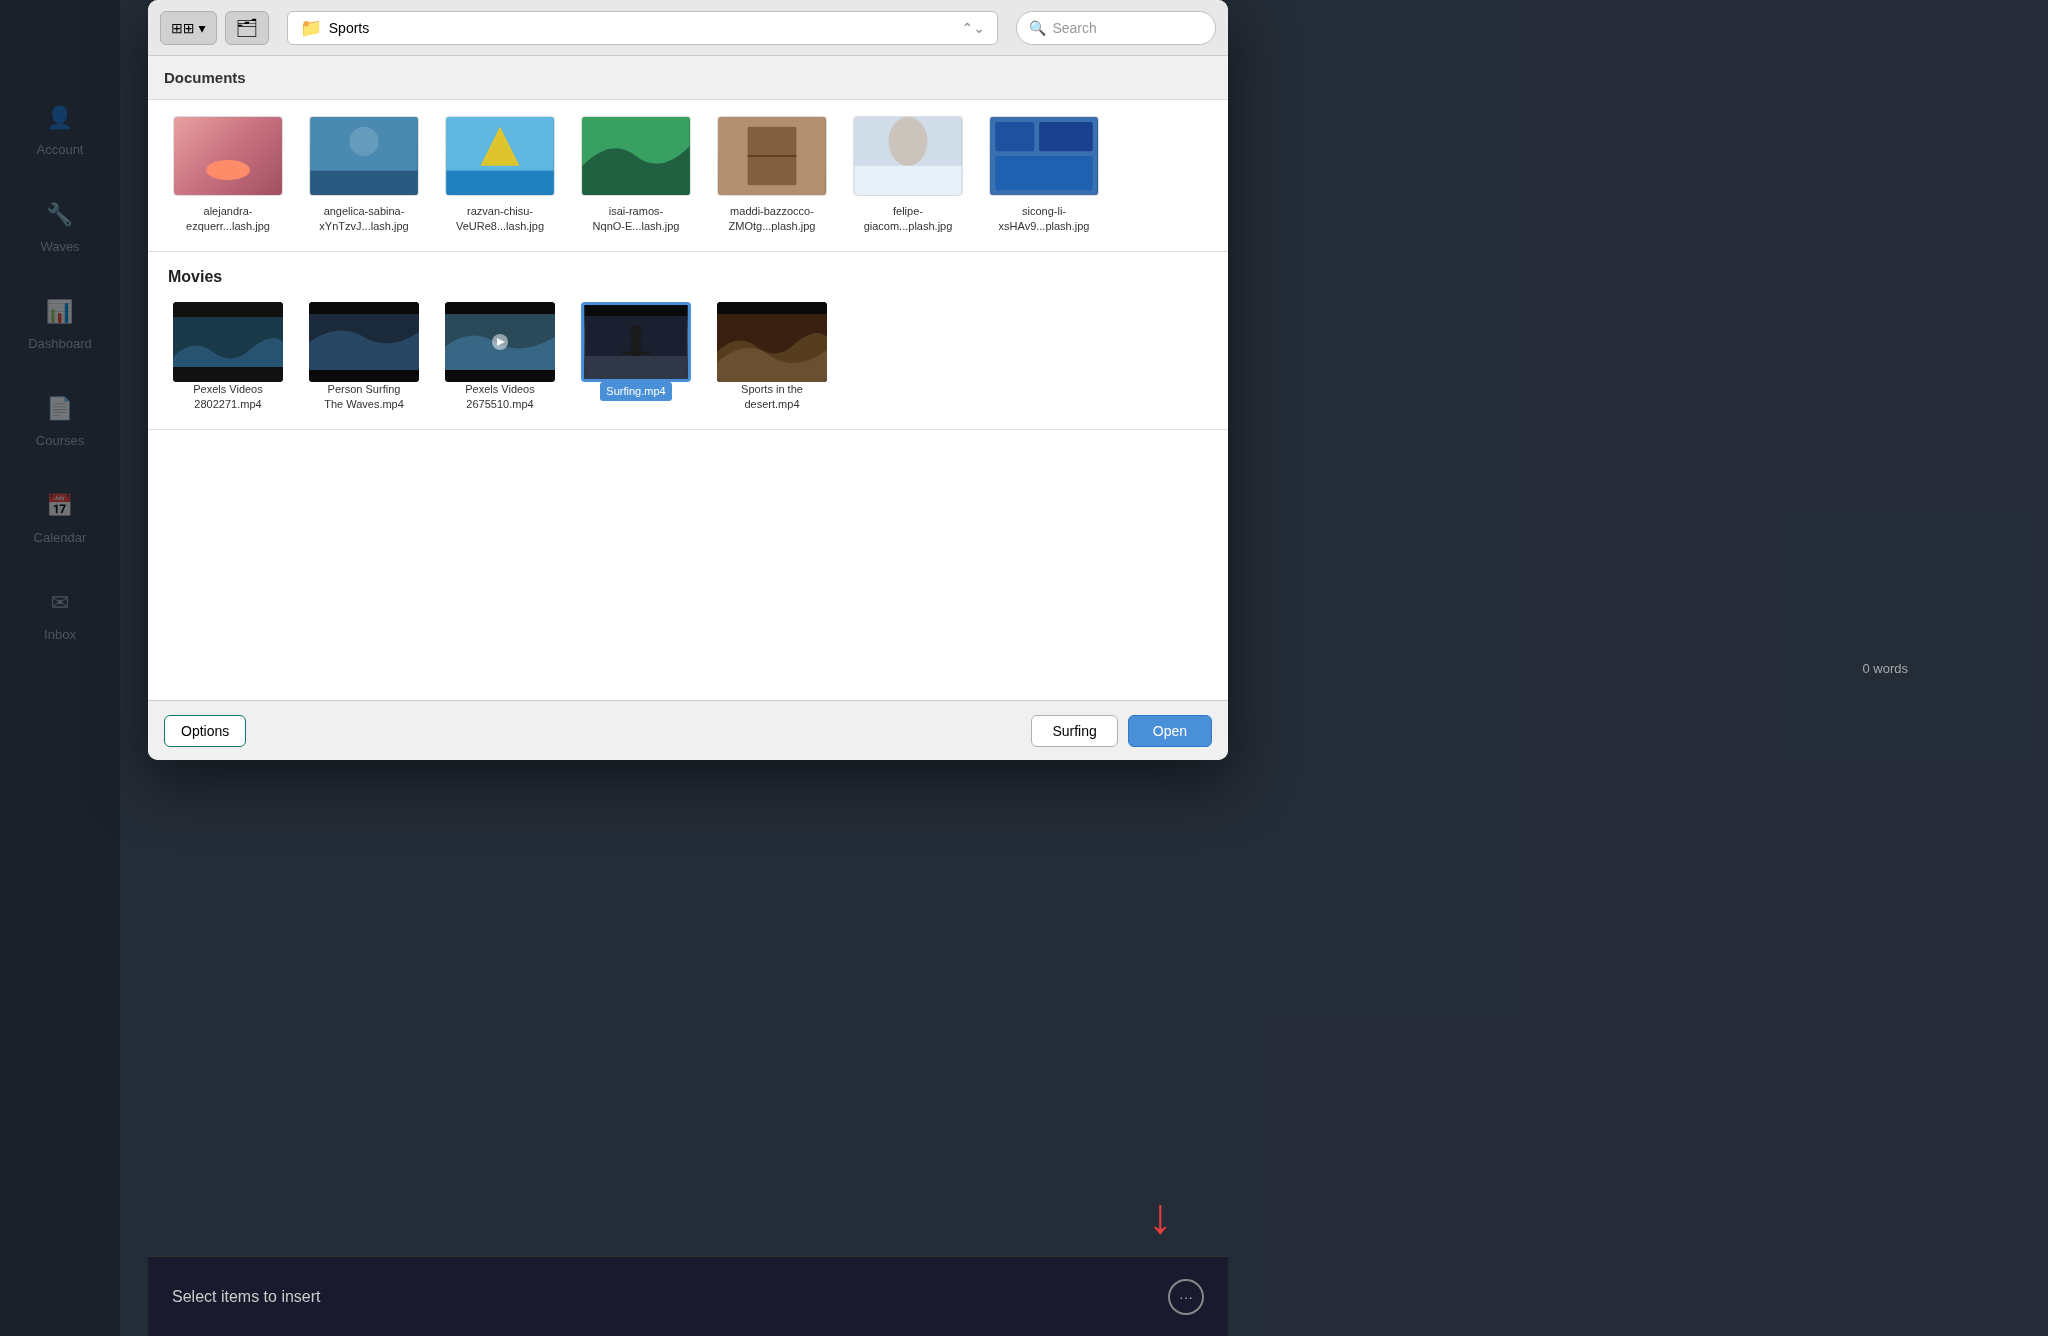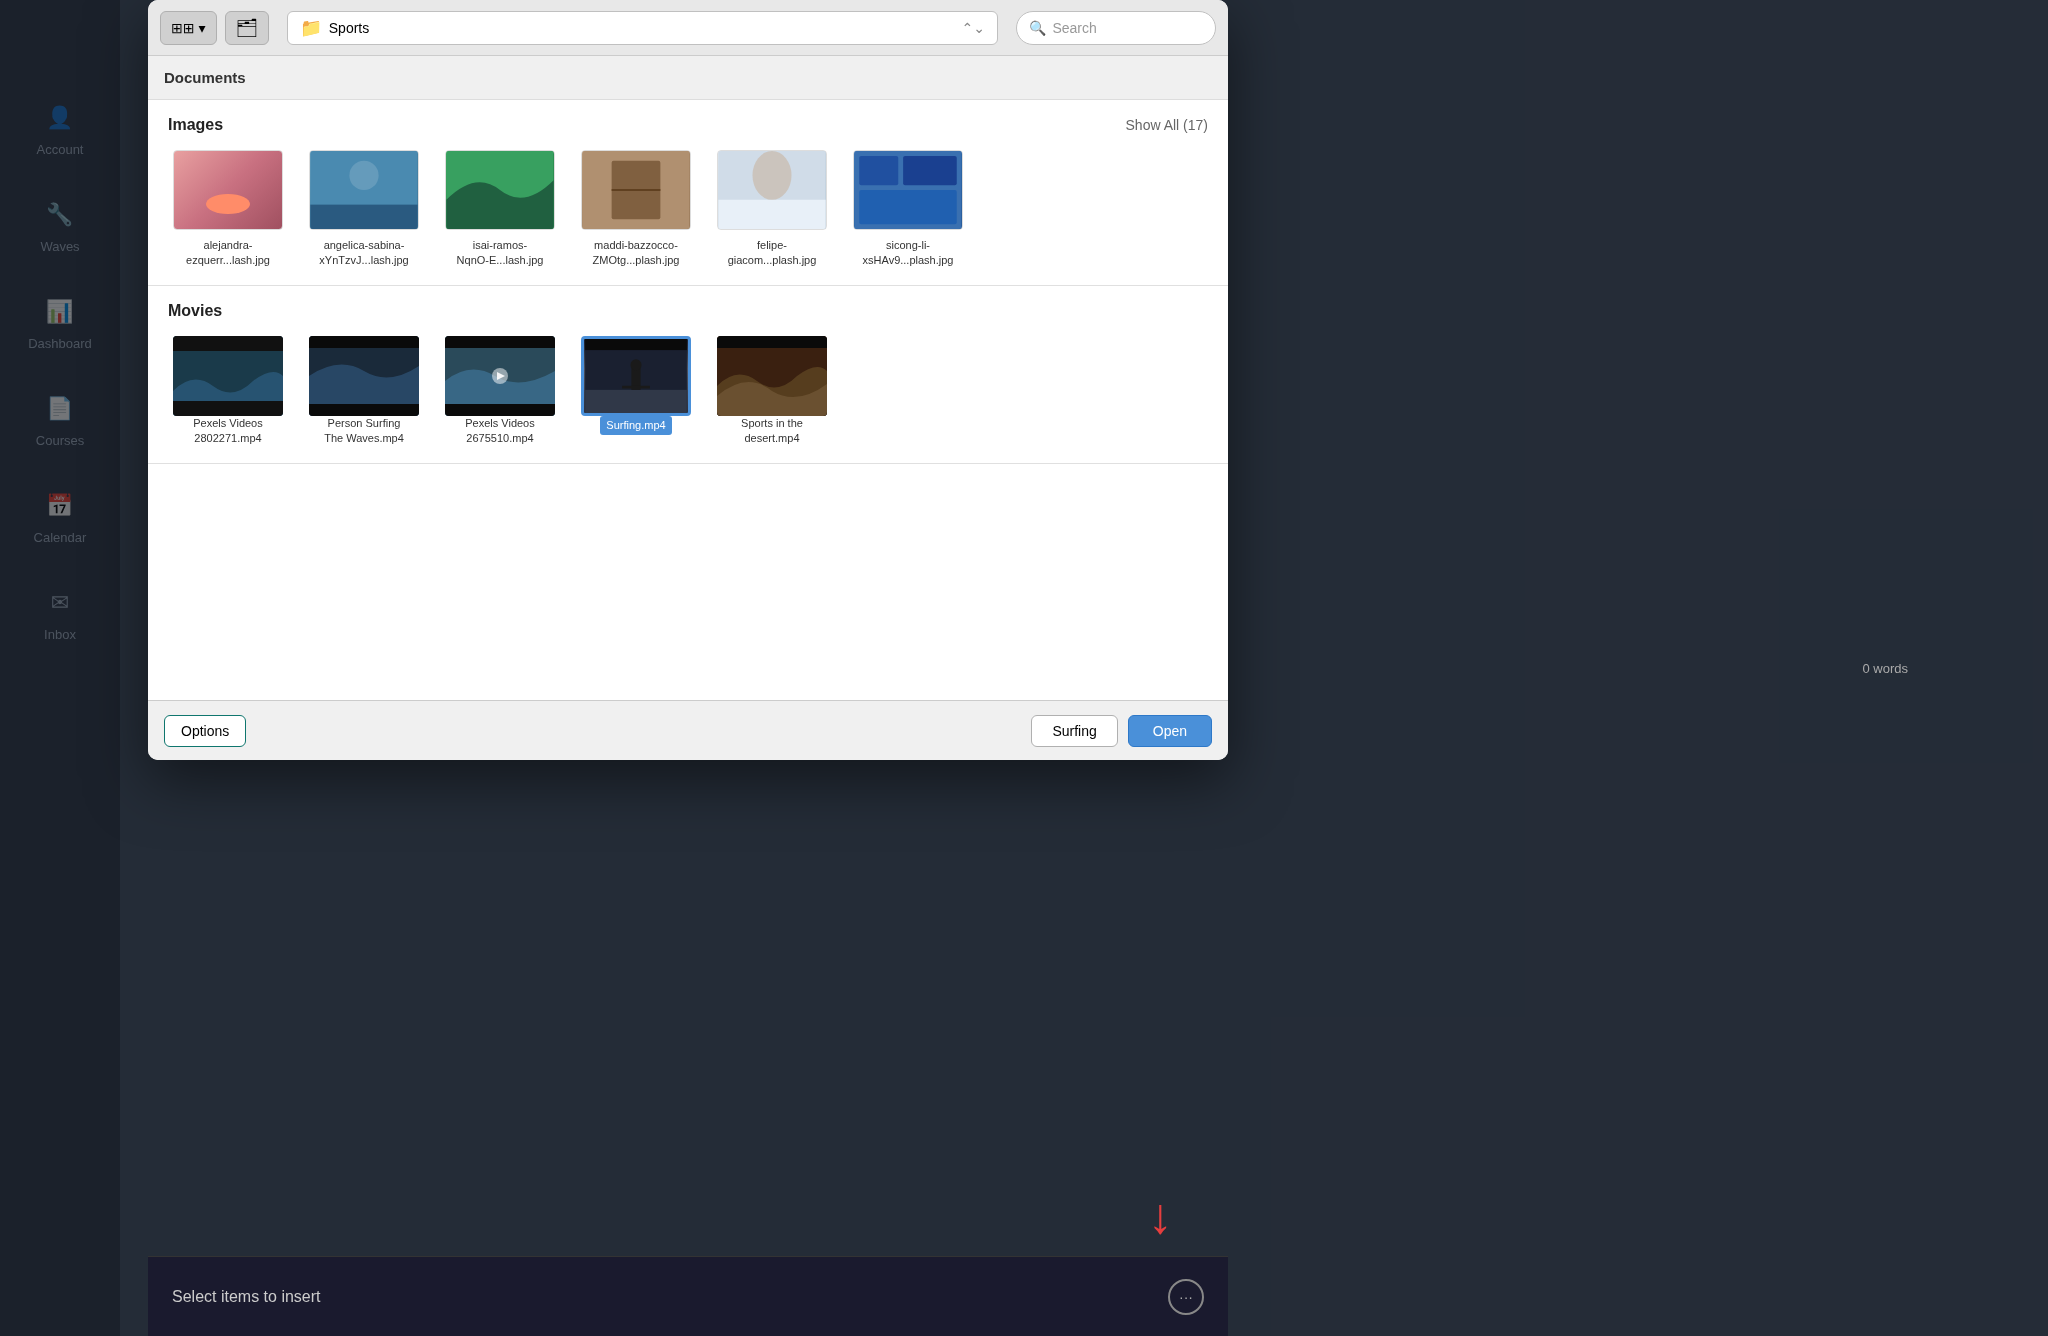--- a/index.html
+++ b/index.html
@@ -459,24 +459,20 @@
     </div>
   </div>
 
   <div class="section-header">
     <span class="section-title">Documents</span>
   </div>
 
   <div class="dialog-content">
 
     <div class="file-section">
-      <div class="file-section-header">
-        <span class="file-section-title">Images</span>
-        <span class="show-all-link">Show All (17)</span>
-      </div>
       <div class="file-grid">
 
         <div class="file-item">
           <div class="file-thumb img-1">
             <div class="thumb-figure">
               <div class="surf-fig"></div>
             </div>
           </div>
           <span class="file-label">alejandra-<br>ezquerr...lash.jpg</span>
         </div>
@@ -487,20 +483,32 @@
               <svg viewBox="0 0 110 80" xmlns="http://www.w3.org/2000/svg">
                 <rect width="110" height="80" fill="#4a8ab0"></rect>
                 <circle cx="55" cy="25" r="15" fill="rgba(255,255,255,0.15)"></circle>
                 <rect x="0" y="55" width="110" height="25" fill="#2a5a80"></rect>
               </svg>
             </div>
           </div>
           <span class="file-label">angelica-sabina-<br>xYnTzvJ...lash.jpg</span>
         </div>
 
+        <div class="file-item">
+          <div class="file-thumb img-3">
+            <div class="thumb-figure">
+              <svg viewBox="0 0 110 80" xmlns="http://www.w3.org/2000/svg">
+                <rect width="110" height="80" fill="#60b8e0"></rect>
+                <polygon points="55,10 75,50 35,50" fill="rgba(255,200,0,0.8)"></polygon>
+                <rect x="0" y="55" width="110" height="25" fill="#2080c0"></rect>
+              </svg>
+            </div>
+          </div>
+          <span class="file-label">razvan-chisu-<br>VeURe8...lash.jpg</span>
+        </div>
 
         <div class="file-item">
           <div class="file-thumb img-4">
             <div class="thumb-figure">
               <svg viewBox="0 0 110 80" xmlns="http://www.w3.org/2000/svg">
                 <rect width="110" height="80" fill="#38a060"></rect>
                 <path d="M0,50 Q30,20 55,40 Q80,60 110,30 L110,80 L0,80 Z" fill="#206040"></path>
               </svg>
             </div>
           </div>

